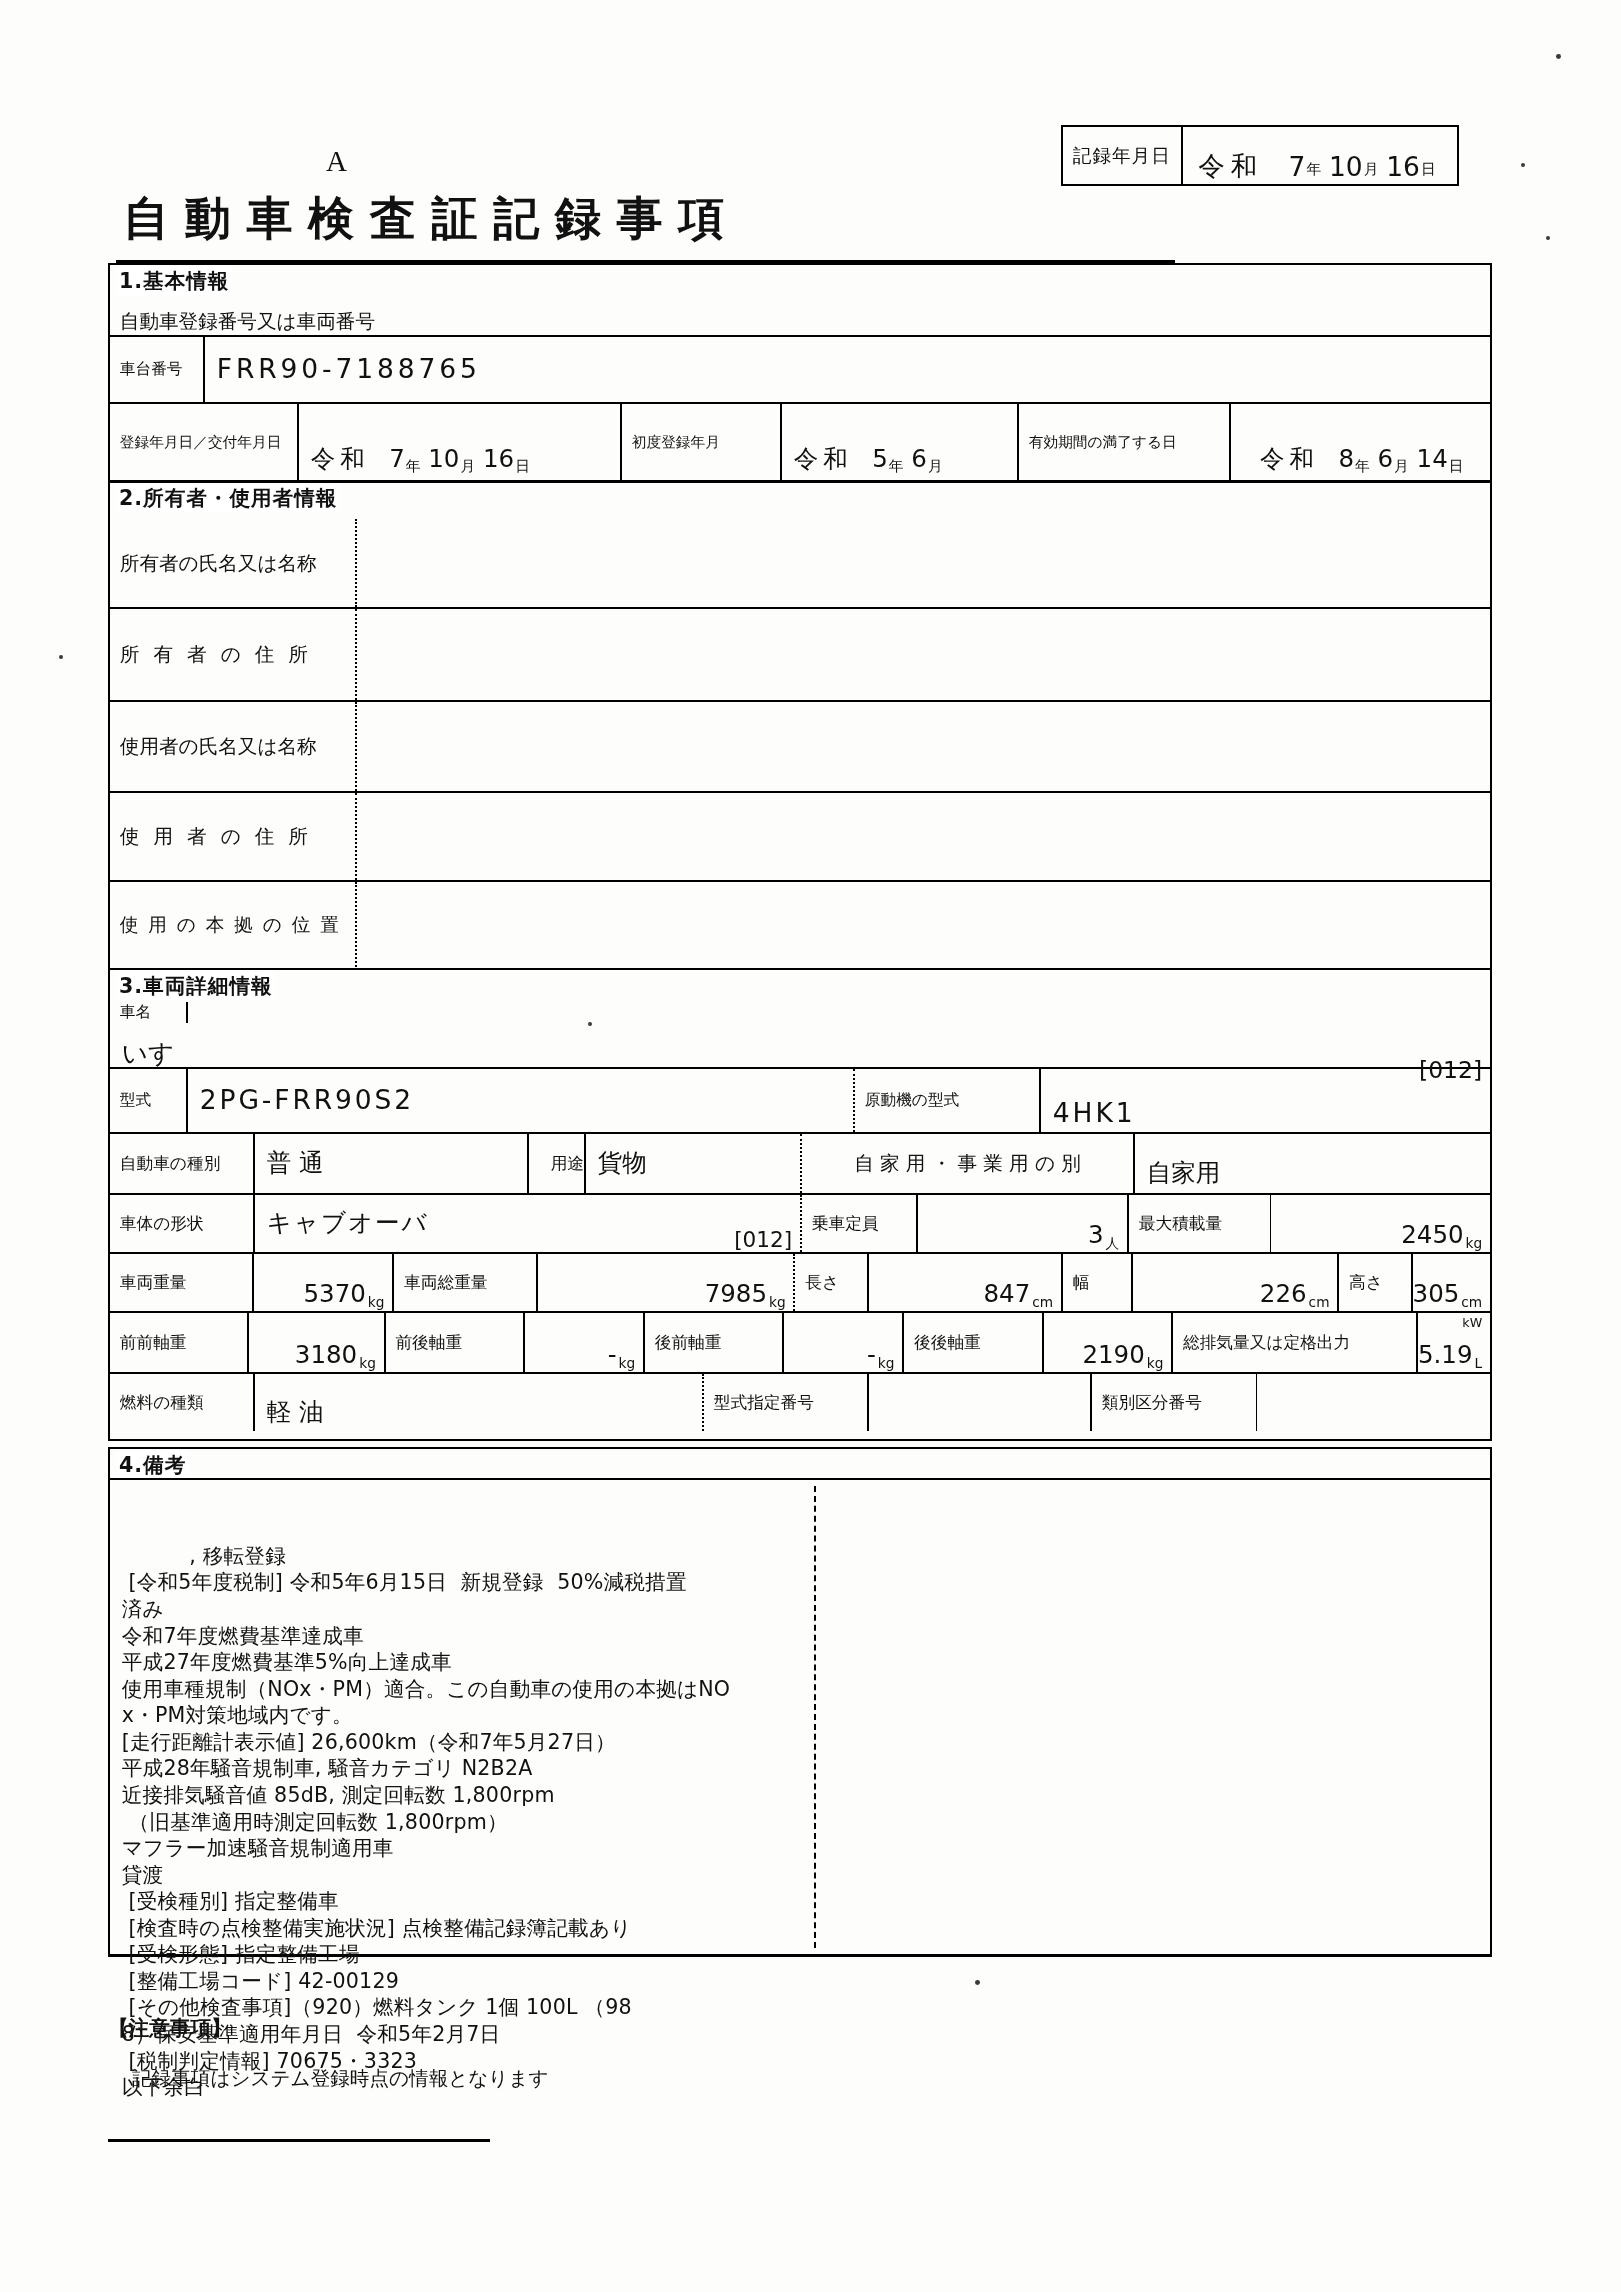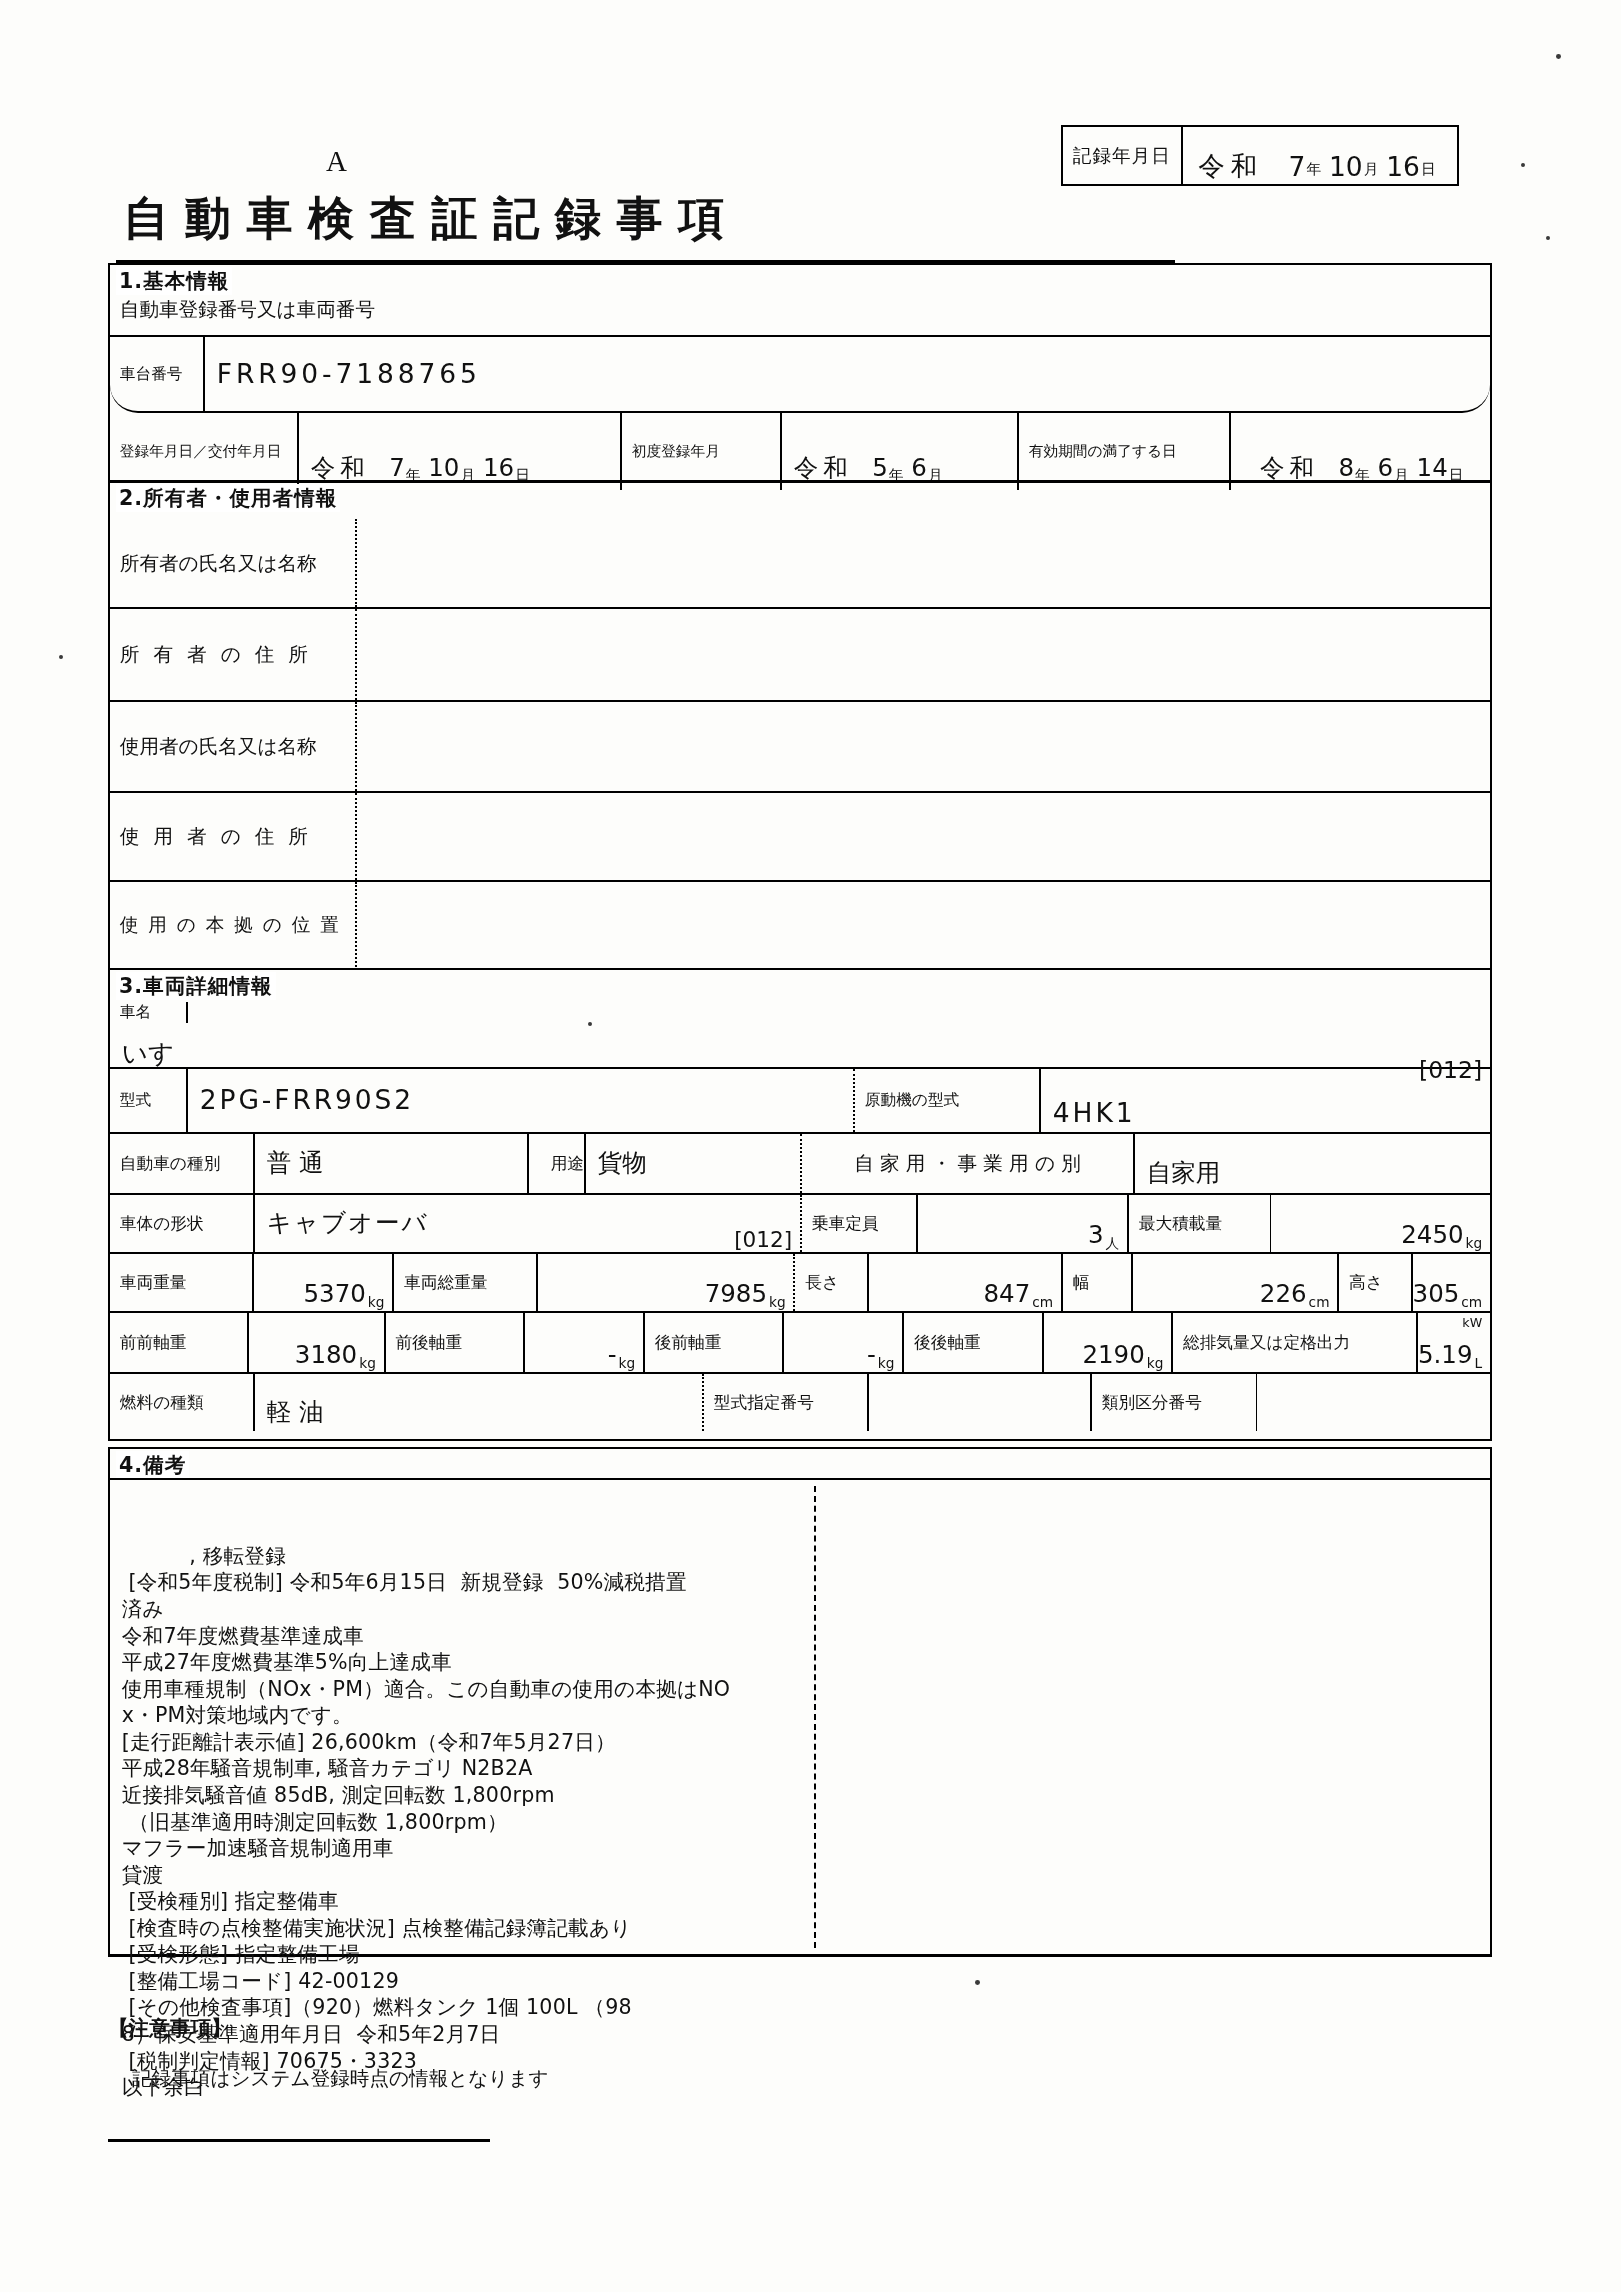--- a/index.html
+++ b/index.html
@@ -108,26 +108,26 @@
         <span>10</span>
         <span class="u">月</span>
         <span>16</span>
         <span class="u">日</span>
     </div>
   </div>
 
   <div class="sec-head" style="left:116px;top:267px;">1.基本情報</div>
   <div class="frame" style="left:108px;top:263px;width:1384px;height:220px;">
     <div class="row" style="height:72px;">
-      <div class="cell" style="width:100%;border-right:none;align-items:center;padding-top:19.6px;">
+      <div class="cell" style="width:100%;border-right:none;align-items:flex-end;padding-top:19.6px;">
         <span class="lbl">自動車登録番号又は車両番号</span>
         <span class="val"></span>
       </div>
     </div>
-    <div class="row" style="height:76px;border-radius:28px;">
+    <div class="row" style="height:67px;">
       <div class="cell" style="width:95px;">
         <span class="lbl sm">車台番号</span>
       </div>
       <div class="cell" style="flex:1;">
         <span class="val mono" style="align-self:center;">FRR90-7188765</span>
       </div>
     </div>
     <div class="row" style="height:77px;border-bottom:none;">
       <div class="cell" style="width:189px;">
         <span class="lbl xs" style="font-size:14.7px;">登録年月日／交付年月日</span>

